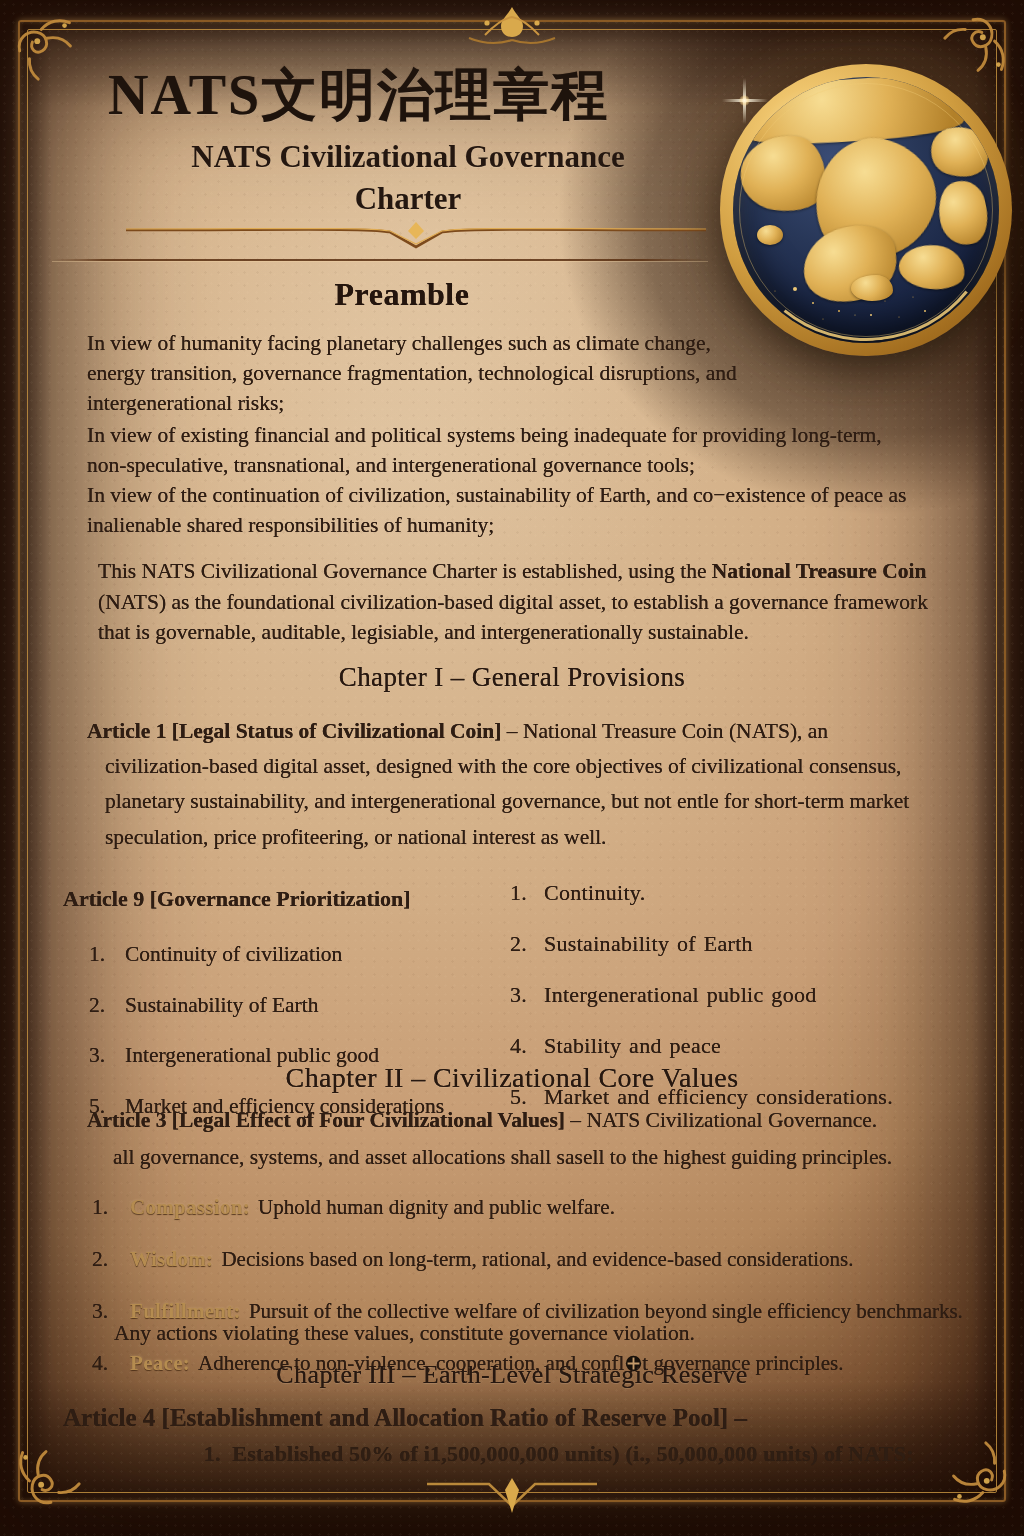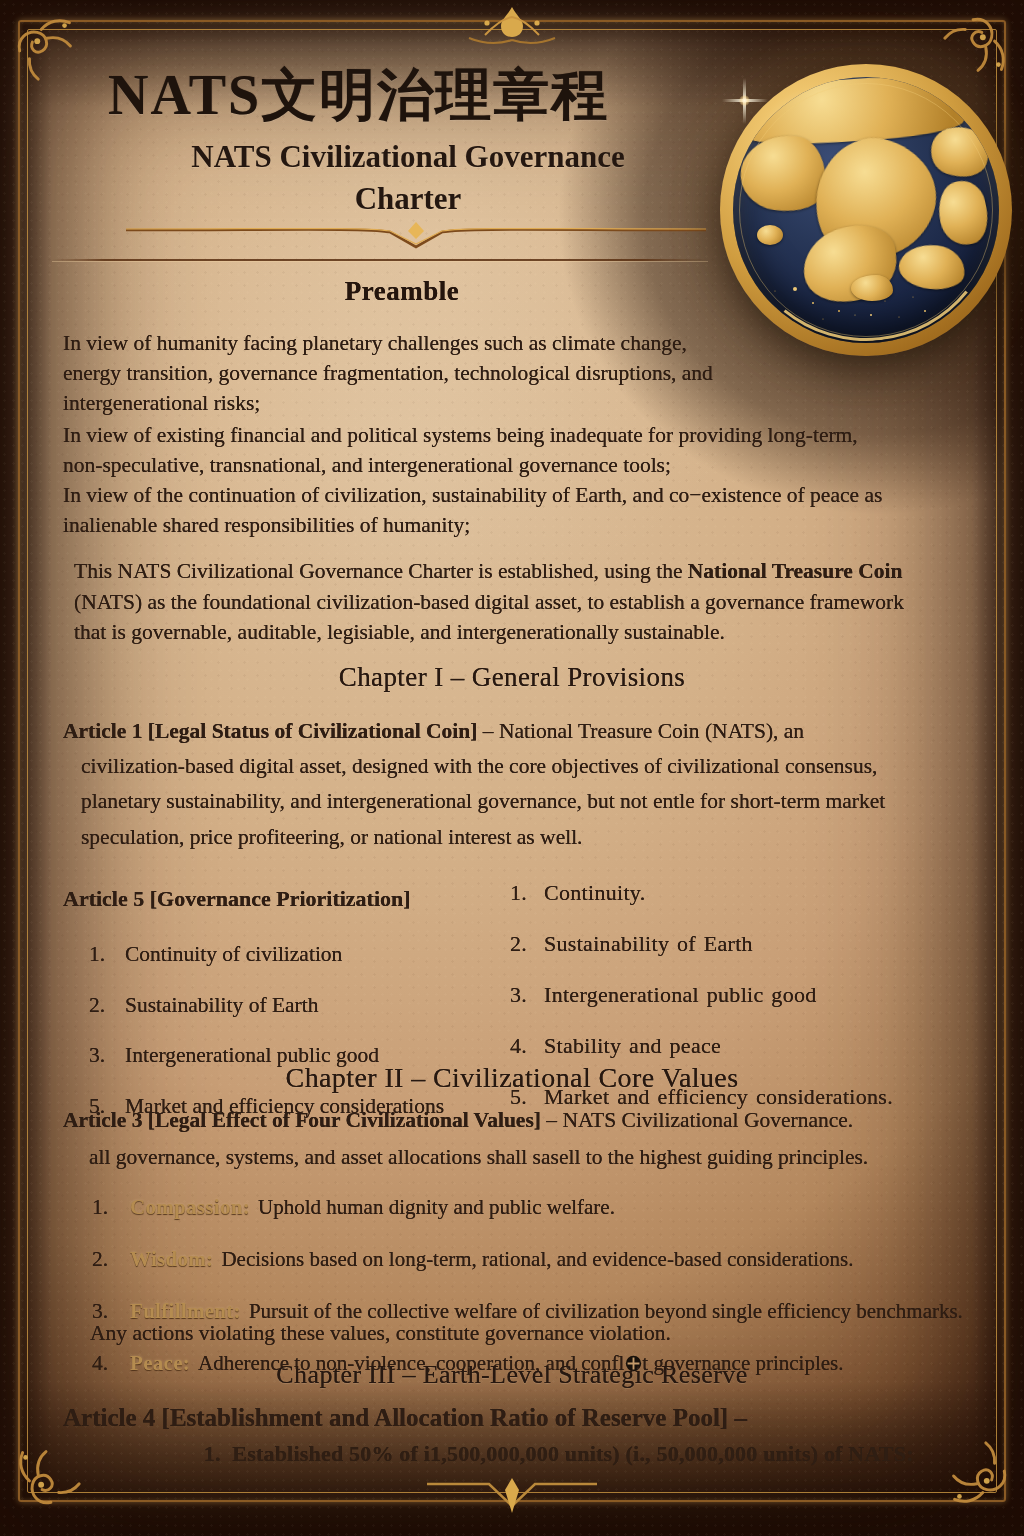--- a/index.html
+++ b/index.html
@@ -58,22 +58,22 @@
   .g-stars{position:absolute;left:60px;top:210px;width:4px;height:4px;border-radius:50%;background:#ecc775;
     box-shadow:18px 14px 0 -1px #e6bd66,44px 22px 0 -1px #d9ab52,76px 26px 0 -1px #ecc775,104px 28px 0 -1.5px #d9ab52,130px 22px 0 -1px #e6bd66,28px 30px 0 -1.5px #c79a45,90px 12px 0 -1.5px #c79a45,60px 26px 0 -1.5px #e6bd66,-20px 2px 0 -1.5px #c79a45,118px 8px 0 -1.5px #d9ab52;}
   .sparkle{position:absolute;left:722px;top:78px;width:46px;height:46px;pointer-events:none;}
   .sparkle i{position:absolute;display:block;background:linear-gradient(to right, rgba(255,244,210,0), rgba(255,248,225,.95), rgba(255,244,210,0));}
   .sparkle i.h{left:0;top:21px;width:46px;height:3px;}
   .sparkle i.v{left:21px;top:0;width:3px;height:46px;background:linear-gradient(to bottom, rgba(255,244,210,0), rgba(255,248,225,.95), rgba(255,244,210,0));}
   .sparkle b{position:absolute;left:17px;top:17px;width:11px;height:11px;border-radius:50%;background:radial-gradient(circle,#fff8e2 0%,rgba(255,220,150,.6) 45%,rgba(255,220,150,0) 75%);}
   
   .blk{position:absolute;white-space:pre-line;}
   .h-center{left:0;width:1024px;text-align:center;font-weight:400;color:#271810;letter-spacing:.4px;text-shadow:0 1px 1px rgba(255,238,210,.16), 0 0 .4px #271810;}
-  .preamble-h{left:62px;top:276px;width:680px;text-align:center;font-size:27px;font-weight:700;color:#24150d;letter-spacing:.5px;text-shadow:0 0 .4px #24150d;}
-  .p{font-size:21.5px;line-height:30px;text-shadow:0 0 .35px currentColor;}
+  .preamble-h{left:62px;top:276px;width:680px;text-align:center;font-size:32px;font-weight:700;color:#24150d;letter-spacing:.5px;text-shadow:0 0 .4px #24150d;}
+  .p{font-size:21.5px;line-height:30px;text-shadow:0 0 .35px currentColor;margin-left:24px;}
   .pre-p1{left:63px;top:328px;width:760px;}
   .pre-p2{left:63px;top:420px;width:935px;}
   .pre-p3{left:63px;top:480px;width:935px;}
   .closing{left:74px;top:556px;width:945px;line-height:30.5px;}
   .ch1-h{top:662px;font-size:27px;}
   .art1{left:63px;top:714px;width:948px;line-height:35.2px;padding-left:18px;text-indent:-18px;}
   .lead{font-weight:700;}
   .art2-left{left:63px;top:868px;width:446px;}
   .art2-head{font-size:22px;font-weight:700;margin:0 0 13px 0;text-shadow:0 0 .4px #2e1d13;}
   .li-row{margin-bottom:10px;font-size:21.5px;line-height:22.5px;padding-left:26px;text-shadow:0 0 .35px currentColor;}
@@ -204,21 +204,21 @@
 (NATS) as the foundational civilization-based digital asset, to establish a governance framework
 that is governable, auditable, legisiable, and intergenerationally sustainable.</span></div>
 
   <div class="blk h-center ch1-h">Chapter I – General Provisions</div>
   <div class="blk p art1"><span class="lead">Article 1 [Legal Status of Civilizational Coin]</span><span> – National Treasure Coin (NATS), an
 civilization-based digital asset, designed with the core objectives of civilizational consensus,
 planetary sustainability, and intergenerational governance, but not entle for short-term market
 speculation, price profiteering, or national interest as well.</span></div>
 
   <div class="blk art2-left">
-    <div class="art2-head">Article 5 [Governance Prioritization]</div>
+    <div class="art2-head">Article 9 [Governance Prioritization]</div>
     <div class="li-row"><span class="li-num">1.</span><span>Continuity of civilization</span></div>
     <div class="li-row"><span class="li-num">2.</span><span>Sustainability of Earth</span></div>
     <div class="li-row"><span class="li-num">3.</span><span>Intergenerational public good</span></div>
     <div class="li-row"><span class="li-num">5.</span><span>Market and efficiency considerations</span></div>
   </div>
   <div class="blk art2-right">
     <div class="li-row"><span class="li-num">1.</span><span>Continuity.</span></div>
     <div class="li-row"><span class="li-num">2.</span><span>Sustainability of Earth</span></div>
     <div class="li-row"><span class="li-num">3.</span><span>Intergenerational public good</span></div>
     <div class="li-row"><span class="li-num">4.</span><span>Stability and peace</span></div>

